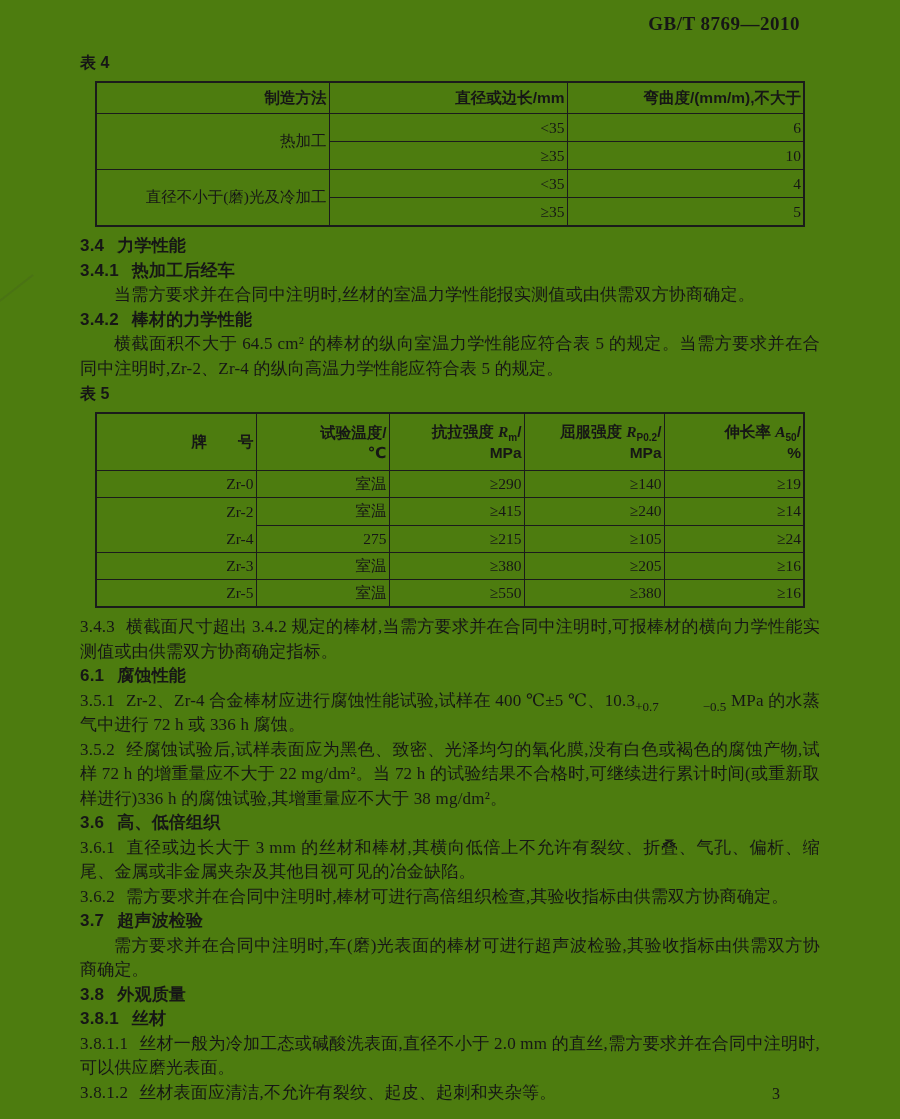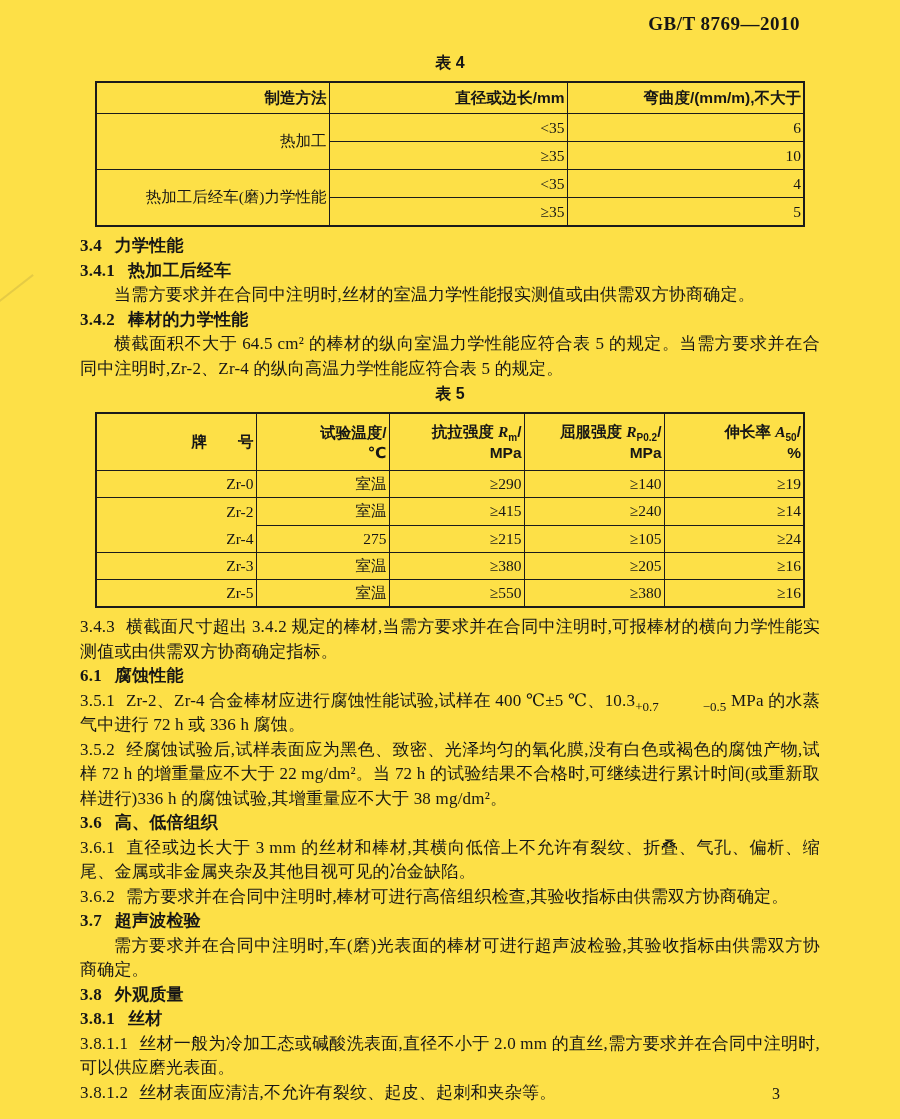--- a/index.html
+++ b/index.html
@@ -2,21 +2,21 @@
 <html lang="zh"><head>
 <meta charset="utf-8">
 <style>
   html, body { margin: 0; padding: 0; }
   body { background: #d8d6d0; }
   .page {
     position: relative;
     width: 900px;
     height: 1119px;
     margin: 0 auto;
-    background: #fde047;
+    background: #4d7c0f;
     color: #161616;
     font-family: "Liberation Serif", "DejaVu Serif", serif;
     overflow: hidden;
     box-sizing: border-box;
   }
   .crease {
     position: absolute;
     left: -8px; top: 288px;
     width: 46px; height: 2px;
     background: rgba(60,60,60,0.12);
@@ -26,21 +26,20 @@
     text-align: right;
     padding: 13px 100px 0 0;
     font-size: 19px;
     font-weight: bold;
     letter-spacing: 0.5px;
     font-family: "Liberation Serif", "DejaVu Serif", serif;
   }
   .content { padding: 0 80px; }
 
   .table-title {
-    text-align: center;
     font-weight: bold;
     font-family: "Liberation Sans", "DejaVu Sans", sans-serif;
     font-size: 16px;
     margin: 18px 0 7px 0;
   }
   .t5-title { margin-top: 3px; }
 
   table.tbl {
     border-collapse: collapse;
     width: 708px;
@@ -72,21 +71,21 @@
     font-size: 17px;
     line-height: 24.5px;
     text-align: justify;
     letter-spacing: 0.2px;
   }
   .h1 {
     font-family: "Liberation Sans", "DejaVu Sans", sans-serif;
     font-weight: bold;
   }
   .h1 .num {
-    font-family: Liberation Serif, serif;
+    font-family: Liberation Sans, sans-serif;
     font-weight: bold;
     margin-right: 13px;
   }
   .para .num { margin-right: 11px; }
   .indent { text-indent: 2em; }
   .after-t4 { margin-top: 7px; }
 
   .tol {
     display: inline-flex;
     vertical-align: -5px;
@@ -131,21 +130,21 @@
         <tr>
           <td rowspan="2">热加工</td>
           <td>&lt;35</td>
           <td>6</td>
         </tr>
         <tr>
           <td>≥35</td>
           <td>10</td>
         </tr>
         <tr>
-          <td rowspan="2">热加工后经车(磨)力学性能</td>
+          <td rowspan="2">直径不小于(磨)光及冷加工</td>
           <td>&lt;35</td>
           <td>4</td>
         </tr>
         <tr>
           <td>≥35</td>
           <td>5</td>
         </tr>
       </tbody>
     </table>
 

